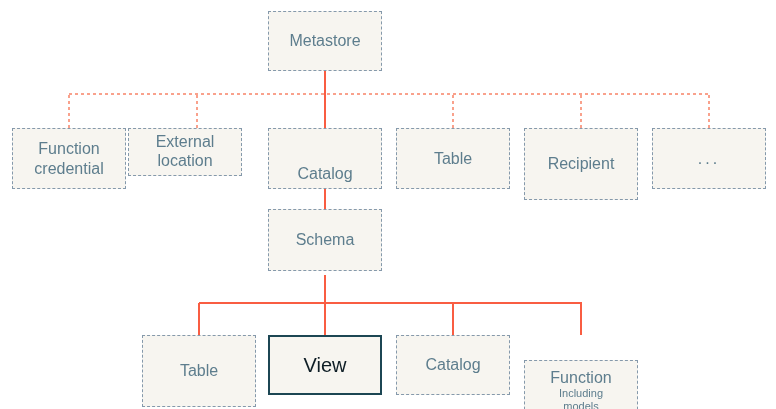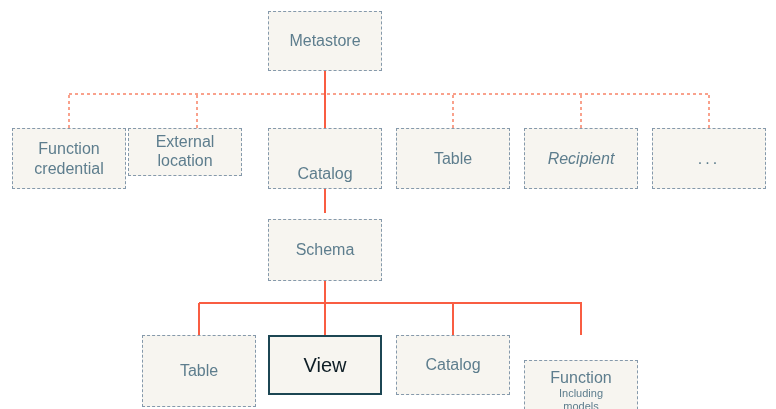--- a/index.html
+++ b/index.html
@@ -69,28 +69,28 @@
   </div>
   <div class="node" style="left:128px;top:128px;height:48px;justify-content:flex-end;">
     <span>External location</span>
   </div>
   <div class="node" style="left:268px;top:128px;height:61px;justify-content:flex-end;">
     <span>Catalog</span>
   </div>
   <div class="node" style="left:396px;top:128px;height:61px;">
     <span>Table</span>
   </div>
-  <div class="node" style="left:524px;top:128px;height:61px;font-style:italic;">
+  <div class="node" style="left:524px;top:128px;height:72px;">
     <span>Recipient</span>
   </div>
   <div class="node ellipsis" style="left:652px;top:128px;height:61px;">
     <span>...</span>
   </div>
 
-  <div class="node" style="left:268px;top:219px;height:62px;">
+  <div class="node" style="left:268px;top:209px;height:62px;">
     <span>Schema</span>
   </div>
 
   <div class="node" style="left:142px;top:335px;height:72px;">
     <span>Table</span>
   </div>
   <div class="node highlight" style="left:268px;top:335px;height:60px;">
     <span>View</span>
   </div>
   <div class="node" style="left:396px;top:335px;height:60px;">

